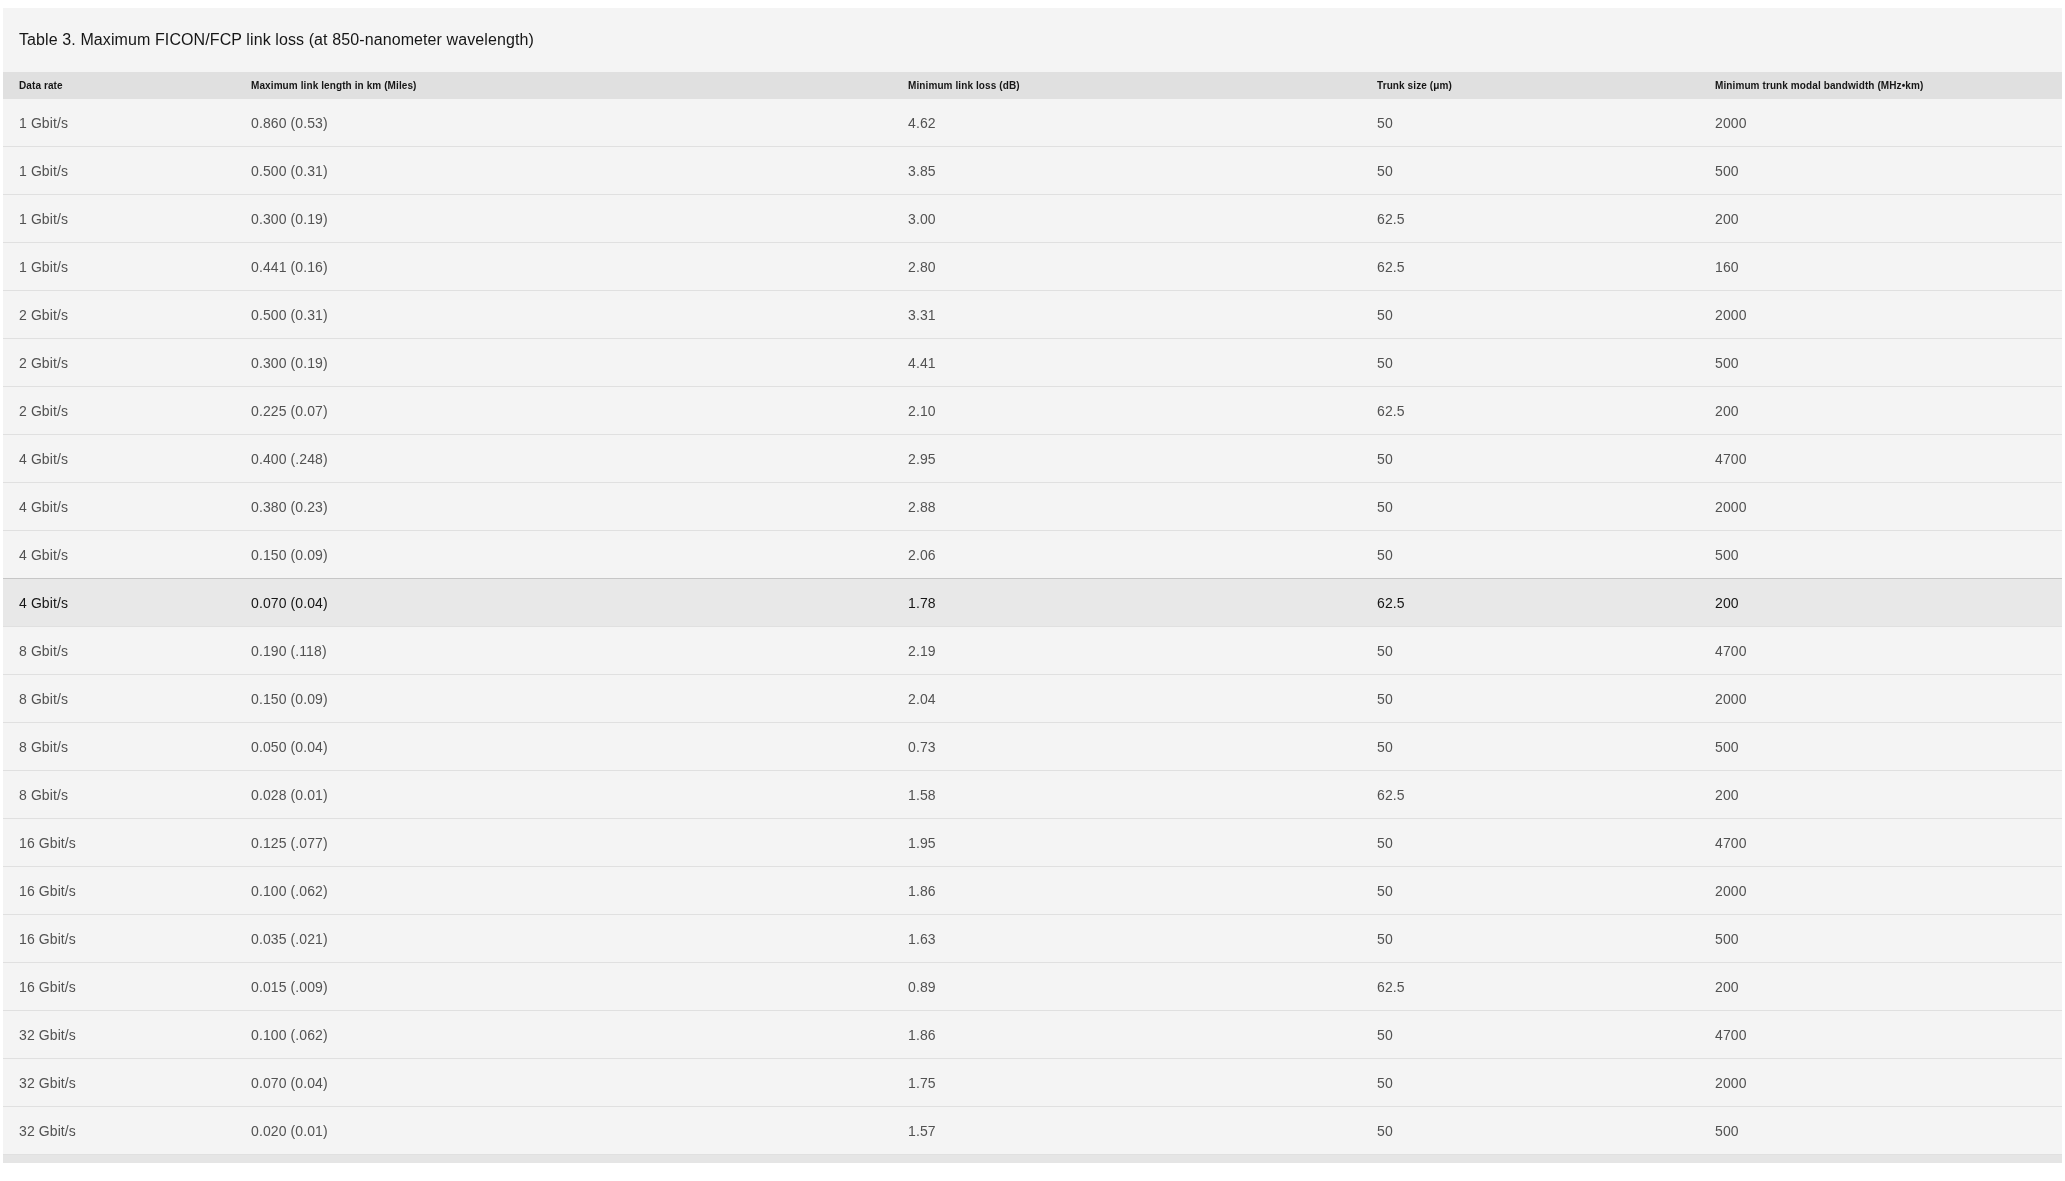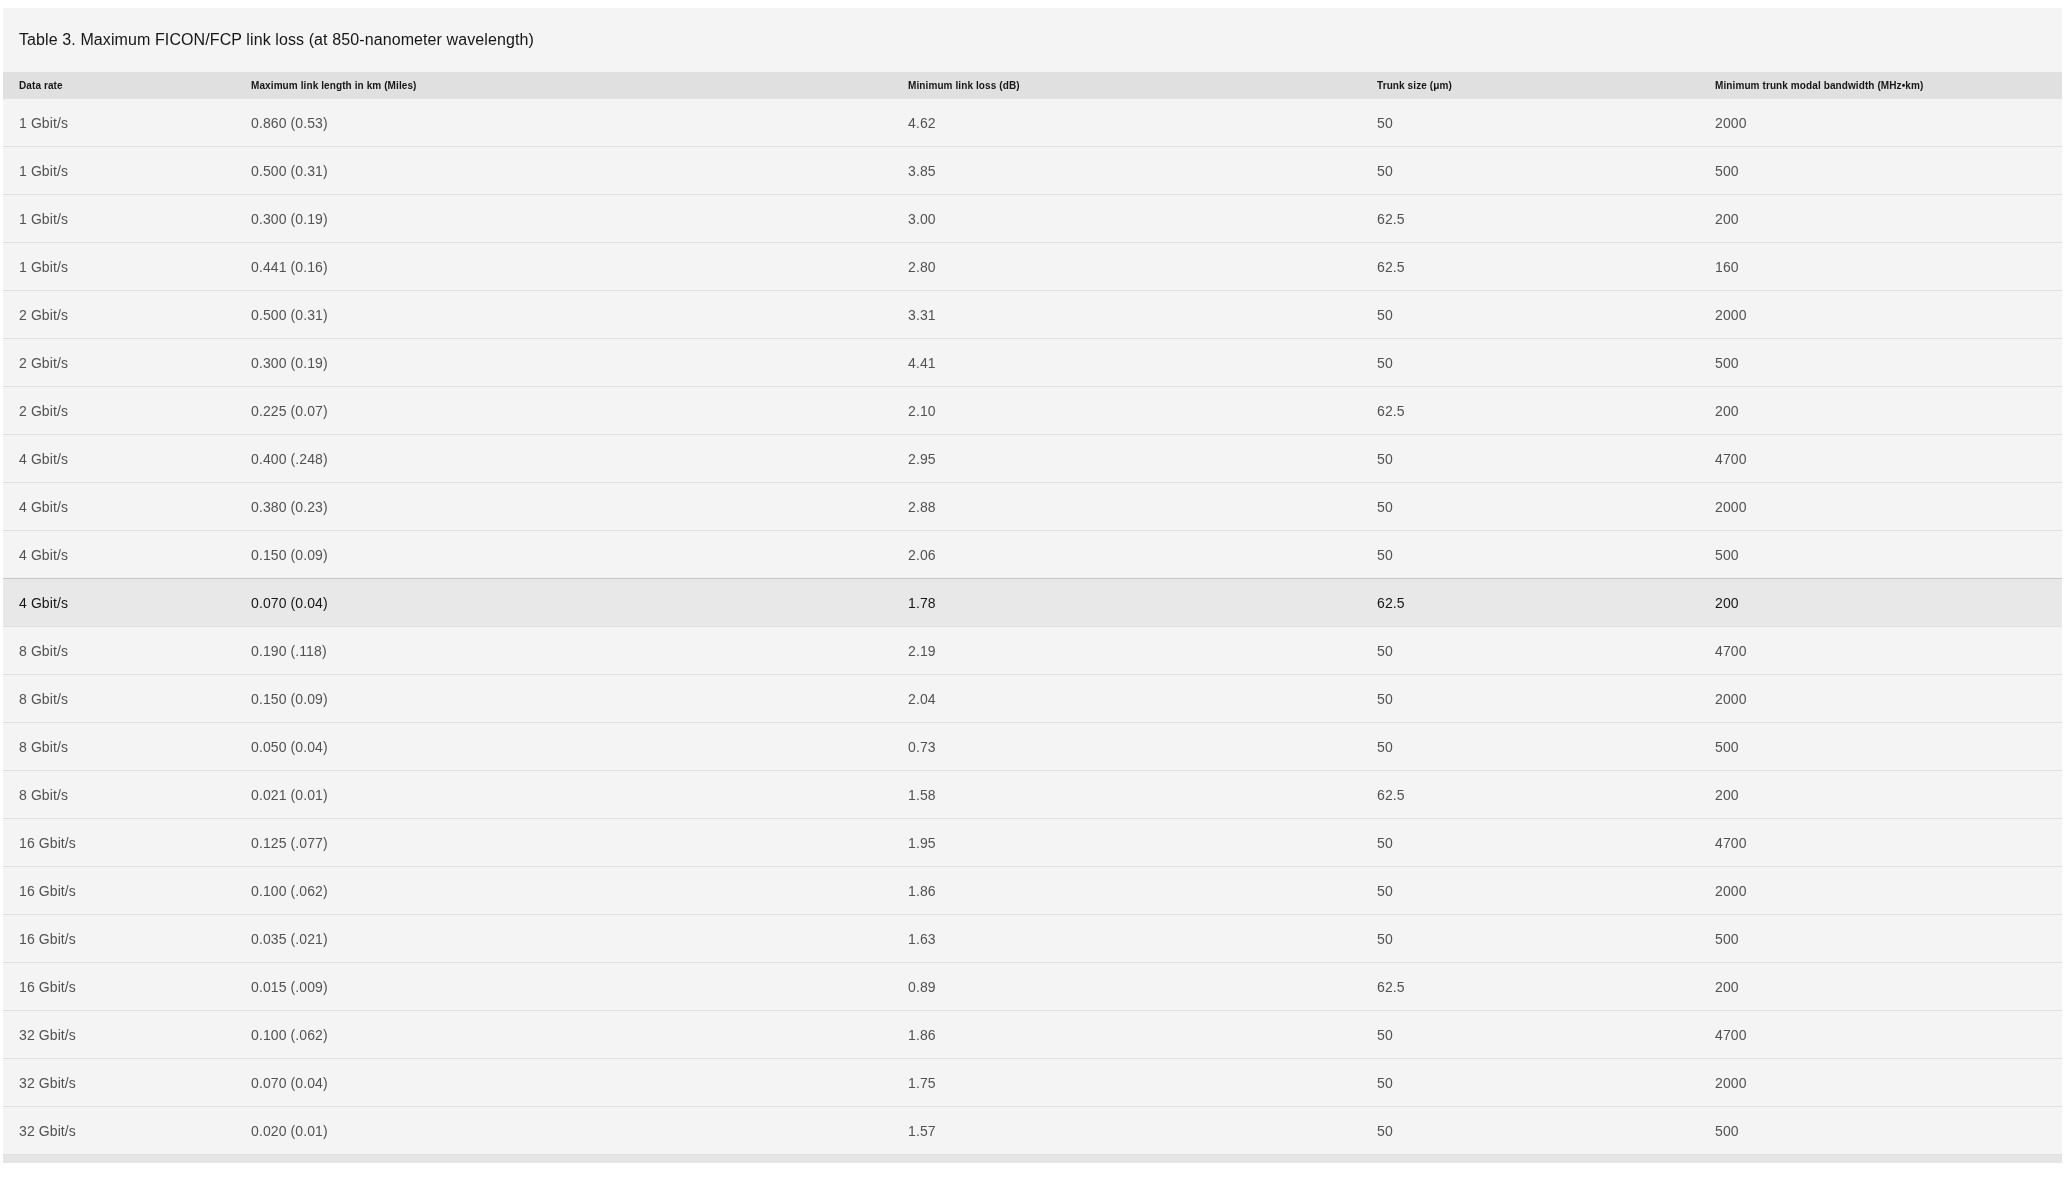--- a/index.html
+++ b/index.html
@@ -185,21 +185,21 @@
         </tr>
         <tr>
           <td>8 Gbit/s</td>
           <td>0.050 (0.04)</td>
           <td>0.73</td>
           <td>50</td>
           <td>500</td>
         </tr>
         <tr>
           <td>8 Gbit/s</td>
-          <td>0.021 (0.01)</td>
+          <td>0.028 (0.01)</td>
           <td>1.58</td>
           <td>62.5</td>
           <td>200</td>
         </tr>
         <tr>
           <td>16 Gbit/s</td>
           <td>0.125 (.077)</td>
           <td>1.95</td>
           <td>50</td>
           <td>4700</td>

